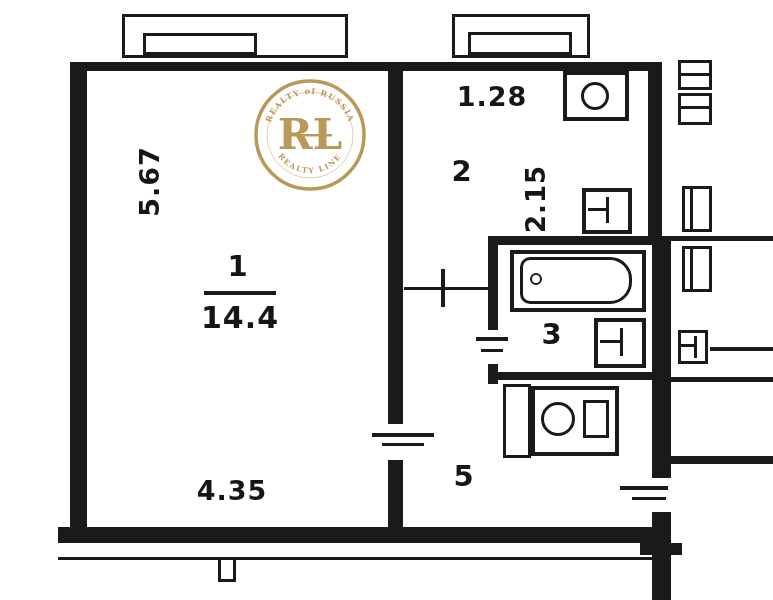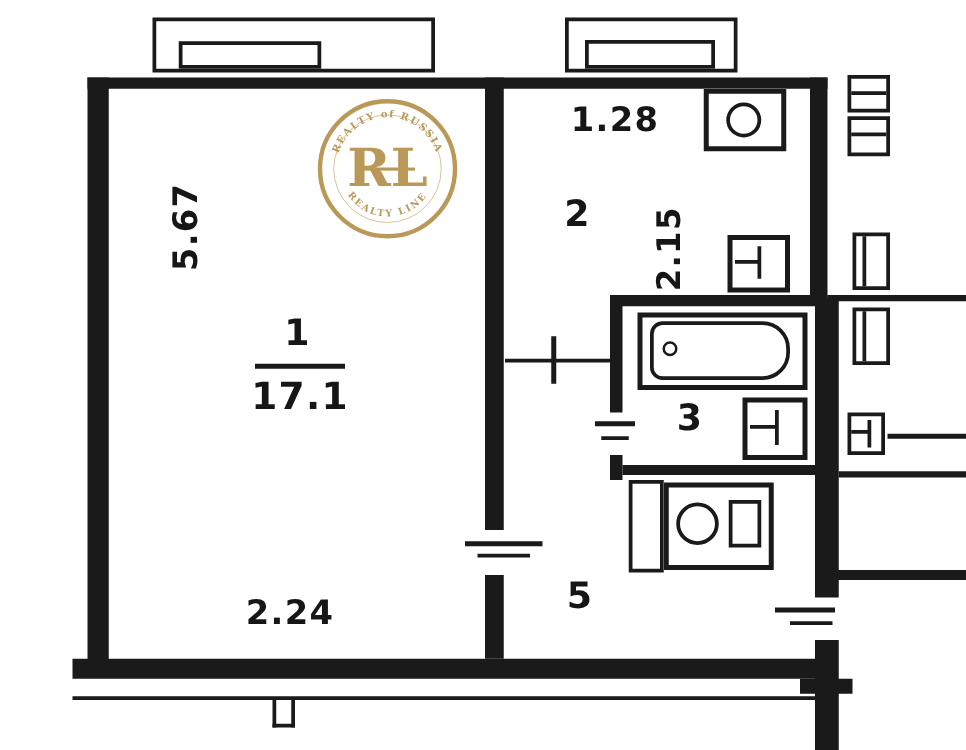--- a/index.html
+++ b/index.html
@@ -104,22 +104,22 @@
       <textPath href="#arcBot" startOffset="50%" text-anchor="middle">REALTY LINE</textPath>
     </text>
     <text x="58" y="72" text-anchor="middle" font-size="42" font-weight="bold" fill="#b5924c" font-family="'DejaVu Serif',serif">RL</text>
     <rect x="36" y="57" width="44" height="2.5" fill="#b5924c"></rect>
   </svg>
 
   <div class="label vrot" style="left:104px;top:168px;width:90px;font-size:27px">5.67</div>
 
   <div class="label" style="left:210px;top:252px;width:56px;font-size:29px">1</div>
   <div class="wall" style="left:204px;top:291px;width:72px;height:4px"></div>
-  <div class="label" style="left:198px;top:303px;width:84px;font-size:30px">17.1</div>
-  <div class="label" style="left:190px;top:477px;width:84px;font-size:27px">2.24</div>
+  <div class="label" style="left:198px;top:303px;width:84px;font-size:30px">14.4</div>
+  <div class="label" style="left:190px;top:477px;width:84px;font-size:27px">4.35</div>
 
   <div class="label" style="left:450px;top:83px;width:84px;font-size:27px">1.28</div>
   <div class="label" style="left:442px;top:157px;width:40px;font-size:29px">2</div>
   <div class="label vrot" style="left:494px;top:186px;width:84px;font-size:26px">2.15</div>
 
   <div class="label" style="left:532px;top:320px;width:40px;font-size:29px">3</div>
   <div class="label" style="left:444px;top:462px;width:40px;font-size:29px">5</div>
 
 </div>
 

